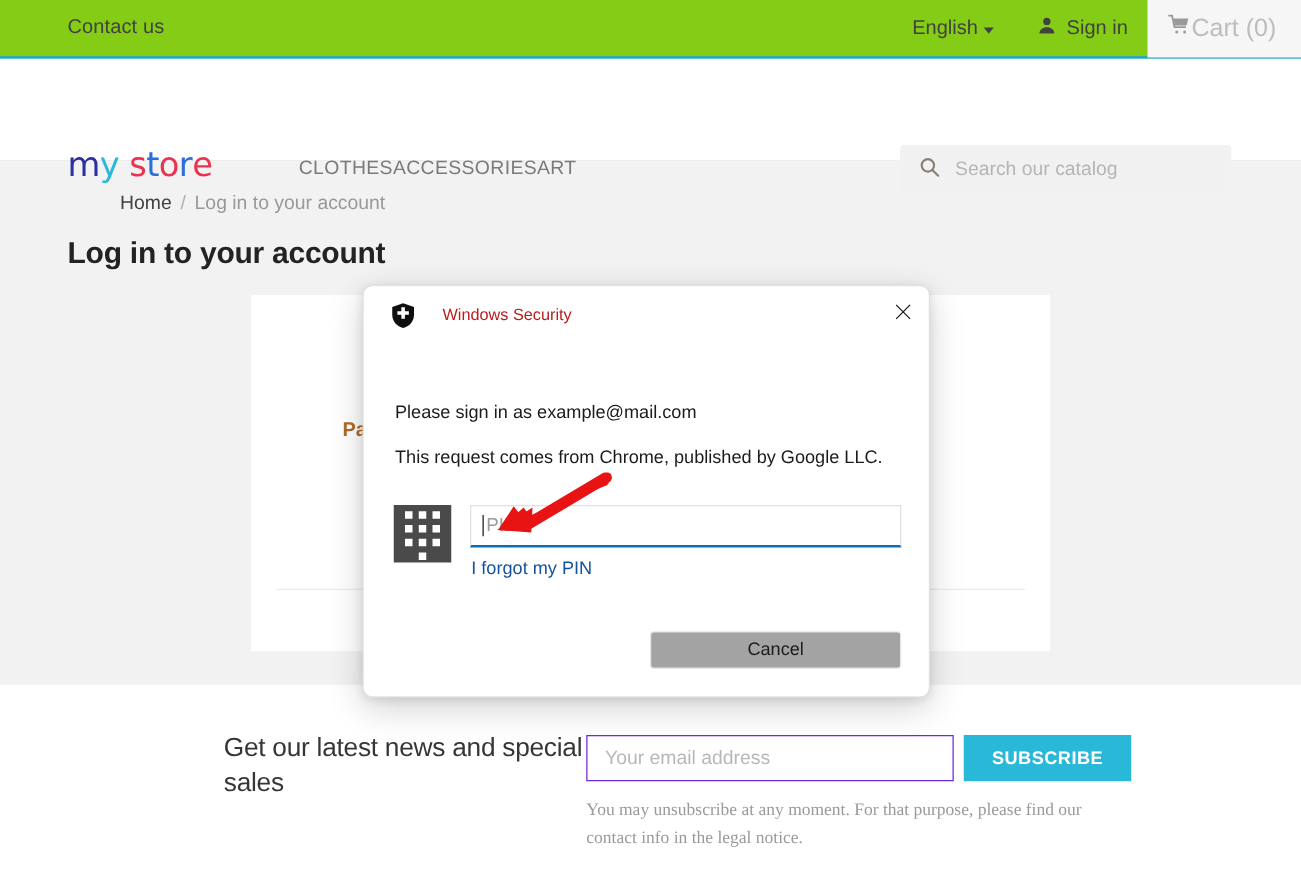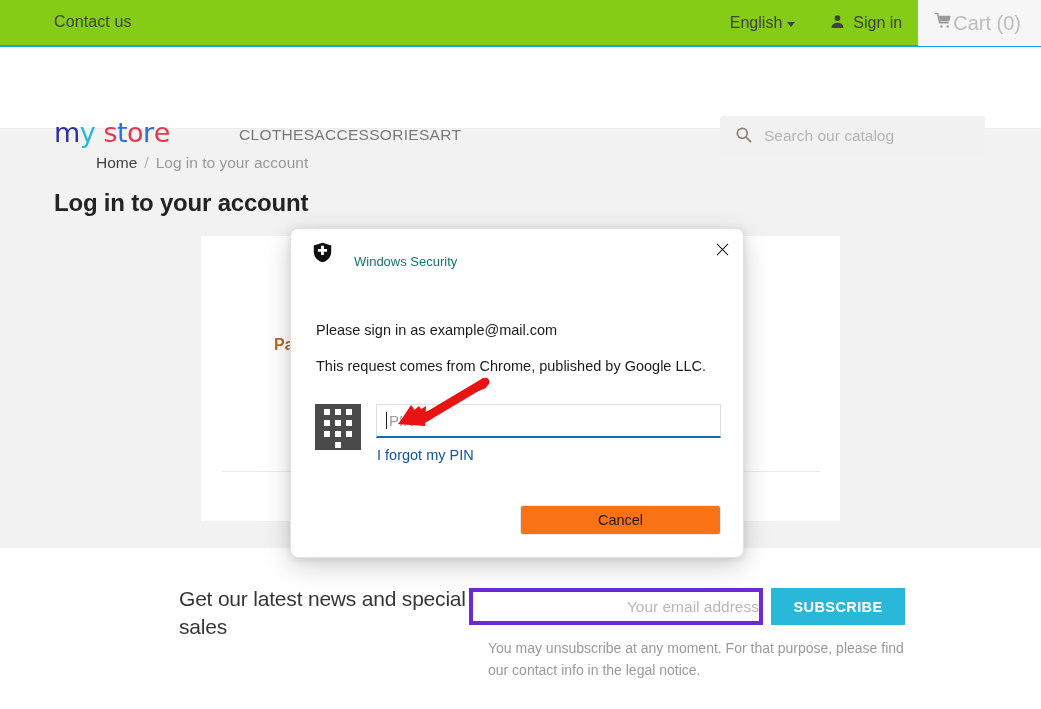--- a/index.html
+++ b/index.html
@@ -101,51 +101,51 @@
     background: #ffffff;
   }
   .nl-heading {
     position: absolute; left: 135px; top: 37px;
     width: 300px; font-size: 21px; color: #363636; line-height: 1.35;
     letter-spacing: -.2px;
     margin-left: 44px;
   }
   .nl-input {
     position: absolute; left: 469px; top: 40px;
-    width: 294px; height: 37px; border: 4px solid #6d28d9; background: #fff;
-    display: flex; align-items: center; padding-left: 14px; justify-content: flex-end;
+    width: 294px; height: 37px; border: 1px solid #6d28d9; background: #fff;
+    display: flex; align-items: center; padding-left: 14px;
   }
   .nl-input span { font-size: 15.5px; color: #b8b8b8; }
   .nl-subscribe {
     position: absolute; left: 771px; top: 40px;
     width: 134px; height: 37px; background: #29b8d8; color: #ffffff;
     font-size: 14.5px; font-weight: bold; letter-spacing: .4px;
     display: flex; align-items: center; justify-content: center;
     border: none; cursor: pointer; font-family: "Liberation Sans", sans-serif;
   }
   .nl-note {
-    position: absolute; left: 488px; top: 90px; width: 420px;
-    font-size: 14px; color: #9a9a9a; line-height: 1.55;
+    position: absolute; left: 469px; top: 90px; width: 420px;
+    font-size: 14px; color: #9a9a9a; line-height: 1.55; font-family: Liberation Serif, serif;
   }
 
   
   .win-dialog {
     position: absolute; left: 290px; top: 228px;
     width: 454px; height: 330px; background: #ffffff;
     border-radius: 8px; border: 1px solid #e2e2e2;
     box-shadow: 0 8px 28px rgba(0,0,0,.18), 0 2px 8px rgba(0,0,0,.10);
     overflow: hidden;
   }
   .wd-titlebar {
     position: absolute; left: 0; top: 0; width: 454px; height: 44px;
   }
   .wd-shield { position: absolute; left: 22px; top: 13px; }
   .wd-title {
     position: absolute; left: 63px; top: 15px;
-    font-size: 13px; color: #0f766e; margin-top: 10px;
+    font-size: 13px; color: #b91c1c;
   }
   .wd-close {
     position: absolute; right: 0; top: 0; width: 46px; height: 40px;
     display: flex; align-items: center; justify-content: center;
     cursor: pointer; background: transparent; border: none;
   }
   .wd-heading {
     position: absolute; left: 24px; top: 56px;
     font-size: 21px; font-weight: bold; color: #1b1b1b; letter-spacing: -.3px;
   }
@@ -180,21 +180,21 @@
   .pin-caret {
     width: 1px; height: 17px; background: #1b1b1b; margin-right: 2px;
   }
   .pin-placeholder { font-size: 15px; color: #9b9b9b; }
   .forgot-pin {
     position: absolute; left: 1px; top: 43px;
     font-size: 14.5px; color: #12539e; cursor: pointer; white-space: nowrap;
   }
   .wd-cancel {
     position: absolute; left: 229px; top: 276px;
-    width: 201px; height: 30px; background: #f97316;
+    width: 201px; height: 30px; background: #a3a3a3;
     border: 1px solid #e6e6e6; border-radius: 3px;
     font-size: 14.5px; color: #1b1b1b; cursor: pointer;
     font-family: "Liberation Sans", sans-serif;
     display: flex; align-items: center; justify-content: center;
   }
 
   
   .annotation-arrow {
     position: absolute; left: 385px; top: 378px;
     width: 110px; height: 55px; pointer-events: none;

